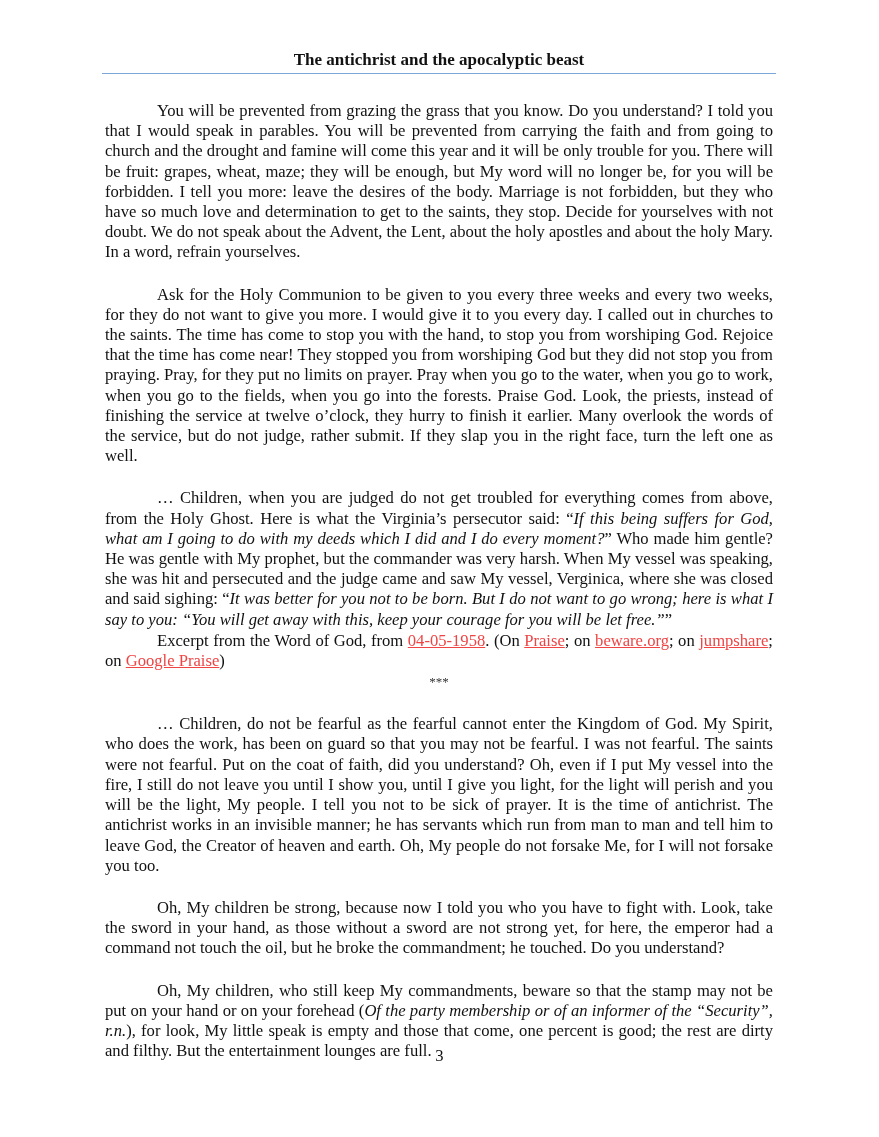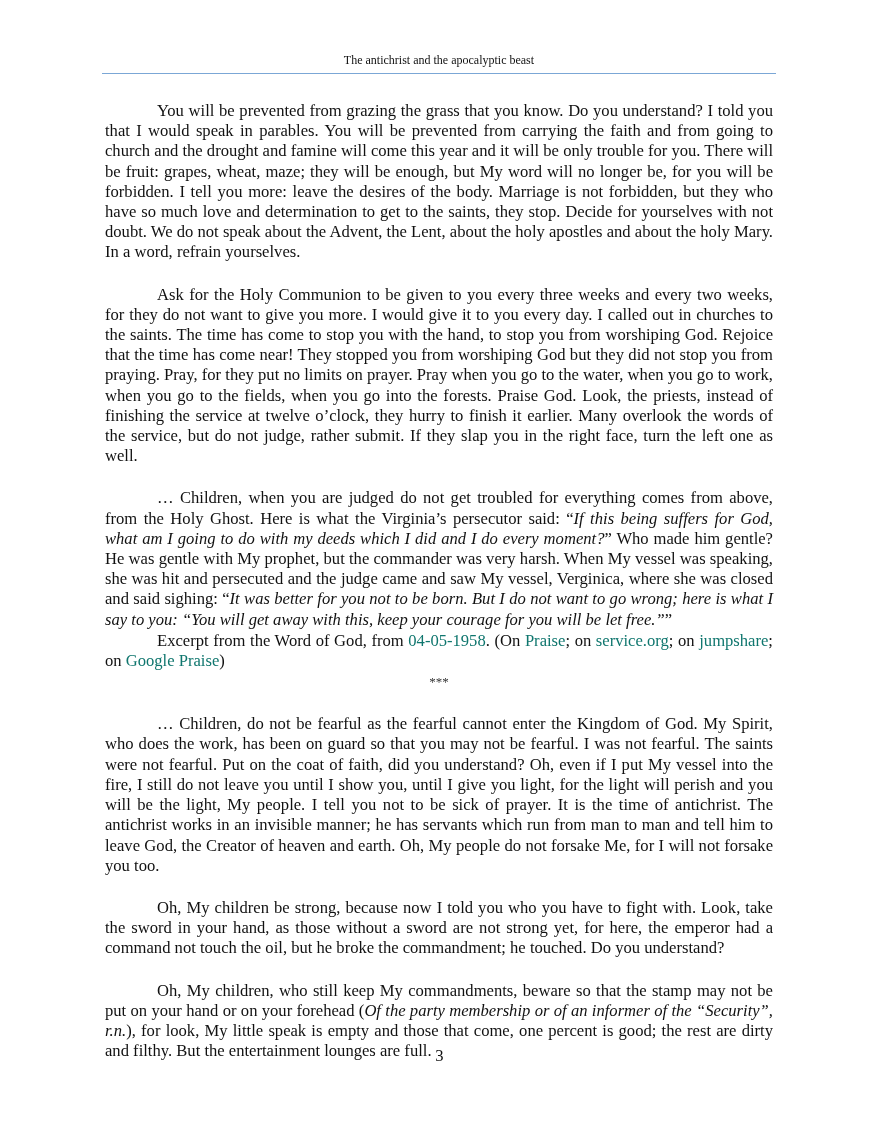--- a/index.html
+++ b/index.html
@@ -2,37 +2,37 @@
 <html><head>
   <meta charset="utf-8">
   <style>
     html, body { margin: 0; padding: 0; background: #ffffff; }
     body {
       width: 879px; height: 1137px; overflow: hidden; position: relative;
       font-family: "Liberation Serif", serif; color: #111111;
     }
     .header {
       position: absolute; left: 102px; top: 51px; width: 674px;
-      text-align: center; font-size: 12px; line-height: 18px;
+      text-align: center; font-size: 17px; line-height: 18px; font-weight: bold;
     }
     .header-rule {
       position: absolute; left: 102px; top: 73px; width: 674px; height: 0;
       border-top: 1.3px solid #7ba7d6;
     }
     .body-text {
       position: absolute; left: 104px; top: 100px; width: 670px;
       font-size: 16.6px; line-height: 20.2px; text-align: justify;
       hyphens: manual;
     }
     .para { margin: 1px; text-indent: 52px; }
     .gap { height: 20px; }
     .stars {
       text-align: center; text-indent: 0; font-size: 13px; line-height: 20px; color: #333;
     }
-    a.link { color: #0f766e; }
+    a.link { color: #ef4444; text-decoration: underline; }
     em { font-style: italic; }
     .page-number {
       position: absolute; left: 0; width: 879px; top: 1046px;
       text-align: center; font-size: 16.6px;
     }
   </style>
 </head>
 <body>
 
 <div class="header">The antichrist and the apocalyptic beast</div>
@@ -40,21 +40,21 @@
 
 <div class="body-text">
   <p class="para">You will be prevented from grazing the grass that you know. Do you understand? I told you that I would speak in parables. You will be prevented from carrying the faith and from going to church and the drought and famine will come this year and it will be only trouble for you. There will be fruit: grapes, wheat, maze; they will be enough, but My word will no longer be, for you will be forbidden. I tell you more: leave the desires of the body. Marriage is not forbidden, but they who have so much love and determination to get to the saints, they stop. Decide for yourselves with not doubt. We do not speak about the Advent, the Lent, about the holy apostles and about the holy Mary. In a word, refrain yourselves.</p>
   <div class="gap"></div>
 
   <p class="para">Ask for the Holy Communion to be given to you every three weeks and every two weeks, for they do not want to give you more. I would give it to you every day. I called out in churches to the saints. The time has come to stop you with the hand, to stop you from worshiping God. Rejoice that the time has come near! They stopped you from worshiping God but they did not stop you from praying. Pray, for they put no limits on prayer. Pray when you go to the water, when you go to work, when you go to the fields, when you go into the forests. Praise God. Look, the priests, instead of finishing the service at twelve o’clock, they hurry to finish it earlier. Many overlook the words of the service, but do not judge, rather submit. If they slap you in the right face, turn the left one as well.</p>
   <div class="gap"></div>
 
   <p class="para"><span>… Children, when you are judged do not get troubled for everything comes from above, from the Holy Ghost. Here is what the Virginia’s persecutor said: “</span><em>If this being suffers for God, what am I going to do with my deeds which I did and I do every moment?</em><span>” Who made him gentle? He was gentle with My prophet, but the commander was very harsh. When My vessel was speak­ing, she was hit and persecuted and the judge came and saw My vessel, Verginica, where she was closed and said sighing: “</span><em>It was better for you not to be born. But I do not want to go wrong; here is what I say to you: “You will get away with this, keep your courage for you will be let free.”</em><span>”</span></p>
 
-  <p class="para"><span>Excerpt from the Word of God, from </span><a class="link">04-05-1958</a><span>. (On </span><a class="link">Praise</a><span>; on </span><a class="link">service.org</a><span>; on </span><a class="link">jum­pshare</a><span>; on </span><a class="link">Google Praise</a><span>)</span></p>
+  <p class="para"><span>Excerpt from the Word of God, from </span><a class="link">04-05-1958</a><span>. (On </span><a class="link">Praise</a><span>; on </span><a class="link">beware.org</a><span>; on </span><a class="link">jum­pshare</a><span>; on </span><a class="link">Google Praise</a><span>)</span></p>
 
   <p class="para stars">***</p>
   <div class="gap"></div>
 
   <p class="para">… Children, do not be fearful as the fearful cannot enter the Kingdom of God. My Spirit, who does the work, has been on guard so that you may not be fearful. I was not fearful. The saints were not fearful. Put on the coat of faith, did you understand? Oh, even if I put My vessel into the fire, I still do not leave you until I show you, until I give you light, for the light will perish and you will be the light, My people. I tell you not to be sick of prayer. It is the time of antichrist. The antichrist works in an invisible manner; he has servants which run from man to man and tell him to leave God, the Creator of heaven and earth. Oh, My people do not forsake Me, for I will not forsake you too.</p>
   <div class="gap"></div>
 
   <p class="para">Oh, My children be strong, because now I told you who you have to fight with. Look, take the sword in your hand, as those without a sword are not strong yet, for here, the emperor had a command not touch the oil, but he broke the commandment; he touched. Do you understand?</p>
   <div class="gap"></div>
 

